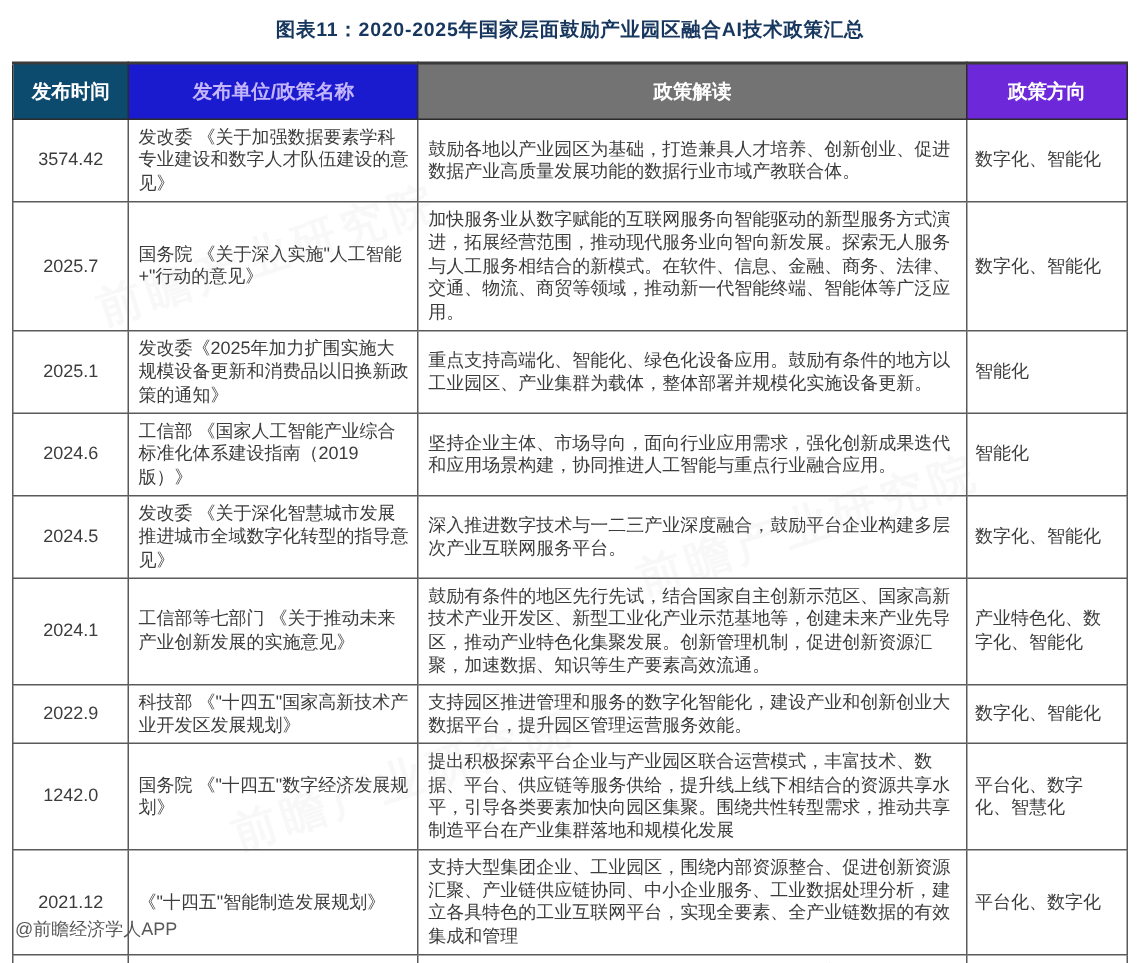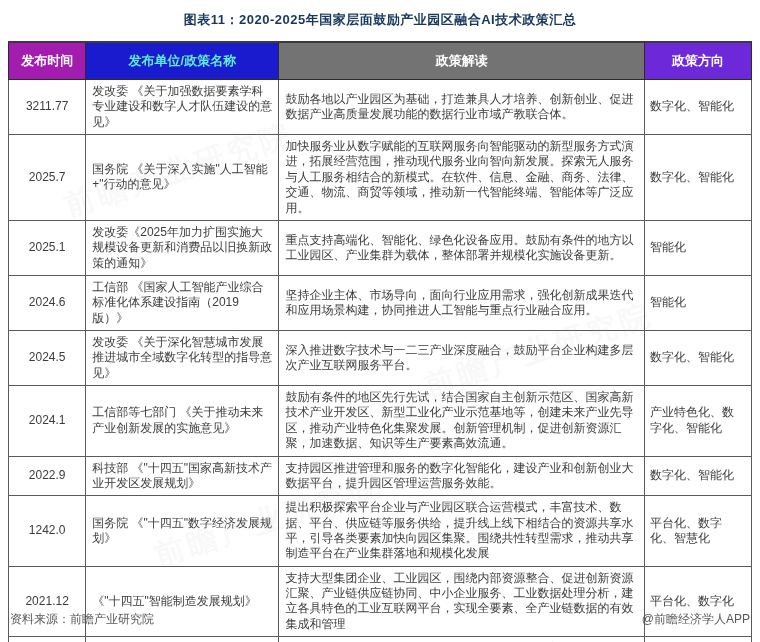--- a/index.html
+++ b/index.html
@@ -59,29 +59,29 @@
 
   <table>
     <colgroup>
       <col class="c0">
         <col class="c1">
         <col class="c2">
         <col class="c3">
     </colgroup>
     <thead>
       <tr id="head-row">
-          <th style="background: #a21caf; color: rgb(255, 255, 255);">发布时间</th>
-          <th style="background: rgb(26, 26, 207); color: #5eead4;">发布单位/政策名称</th>
+          <th style="background: #0c4a6e; color: rgb(255, 255, 255);">发布时间</th>
+          <th style="background: rgb(26, 26, 207); color: #c4b5fd;">发布单位/政策名称</th>
           <th style="background: #737373; color: rgb(255, 255, 255);">政策解读</th>
           <th style="background: #6d28d9; color: rgb(255, 255, 255);">政策方向</th>
         </tr>
     </thead>
     <tbody id="tbody">
         <tr>
-          <td class="c0">3211.77</td>
+          <td class="c0">3574.42</td>
           <td class="c1">发改委 《关于加强数据要素学科专业建设和数字人才队伍建设的意见》</td>
           <td class="c2">鼓励各地以产业园区为基础，打造兼具人才培养、创新创业、促进数据产业高质量发展功能的数据行业市域产教联合体。</td>
           <td class="c3">数字化、智能化</td>
         </tr>
         <tr>
           <td class="c0">2025.7</td>
           <td class="c1">国务院 《关于深入实施"人工智能+"行动的意见》</td>
           <td class="c2">加快服务业从数字赋能的互联网服务向智能驱动的新型服务方式演进，拓展经营范围，推动现代服务业向智向新发展。探索无人服务与人工服务相结合的新模式。在软件、信息、金融、商务、法律、交通、物流、商贸等领域，推动新一代智能终端、智能体等广泛应用。</td>
           <td class="c3">数字化、智能化</td>
         </tr>
@@ -130,17 +130,16 @@
         <tr>
           <td class="c0">2020.9</td>
           <td class="c1">科技部 《国家新一代人工智能创新发展试验区建设工作指引（修订版）》</td>
           <td class="c2">以解决人工智能科技和产业化重大问题为导向，创新体制机制，深化产学研用结合，促进科技、产业、金融集聚，构建有利于人工智能发展的良好生态，全面提升人工智能创新能力和水平，打造一批新一代人工智能创新发展样板</td>
           <td class="c3">数字化、智能化</td>
         </tr>
       </tbody>
   </table>
 
   <div class="footer">
-    <span>资料来源：前瞻产业研究院</span>
     <span>@前瞻经济学人APP</span>
   </div>
 
 </div>
 
 </body></html>

